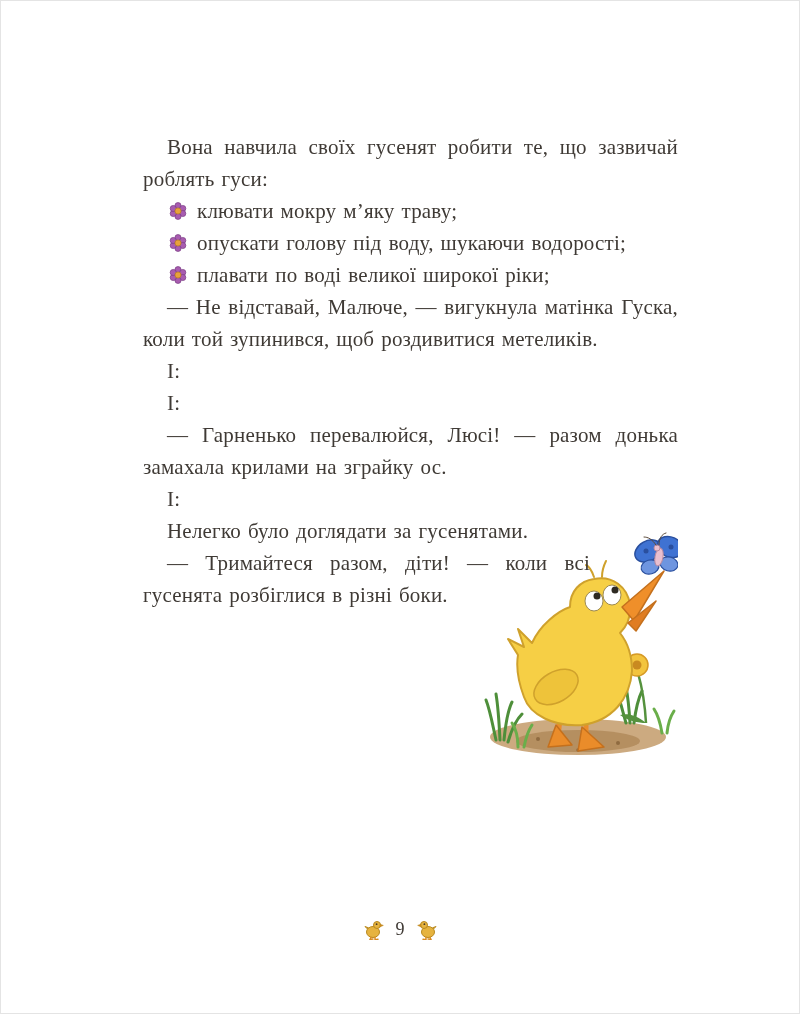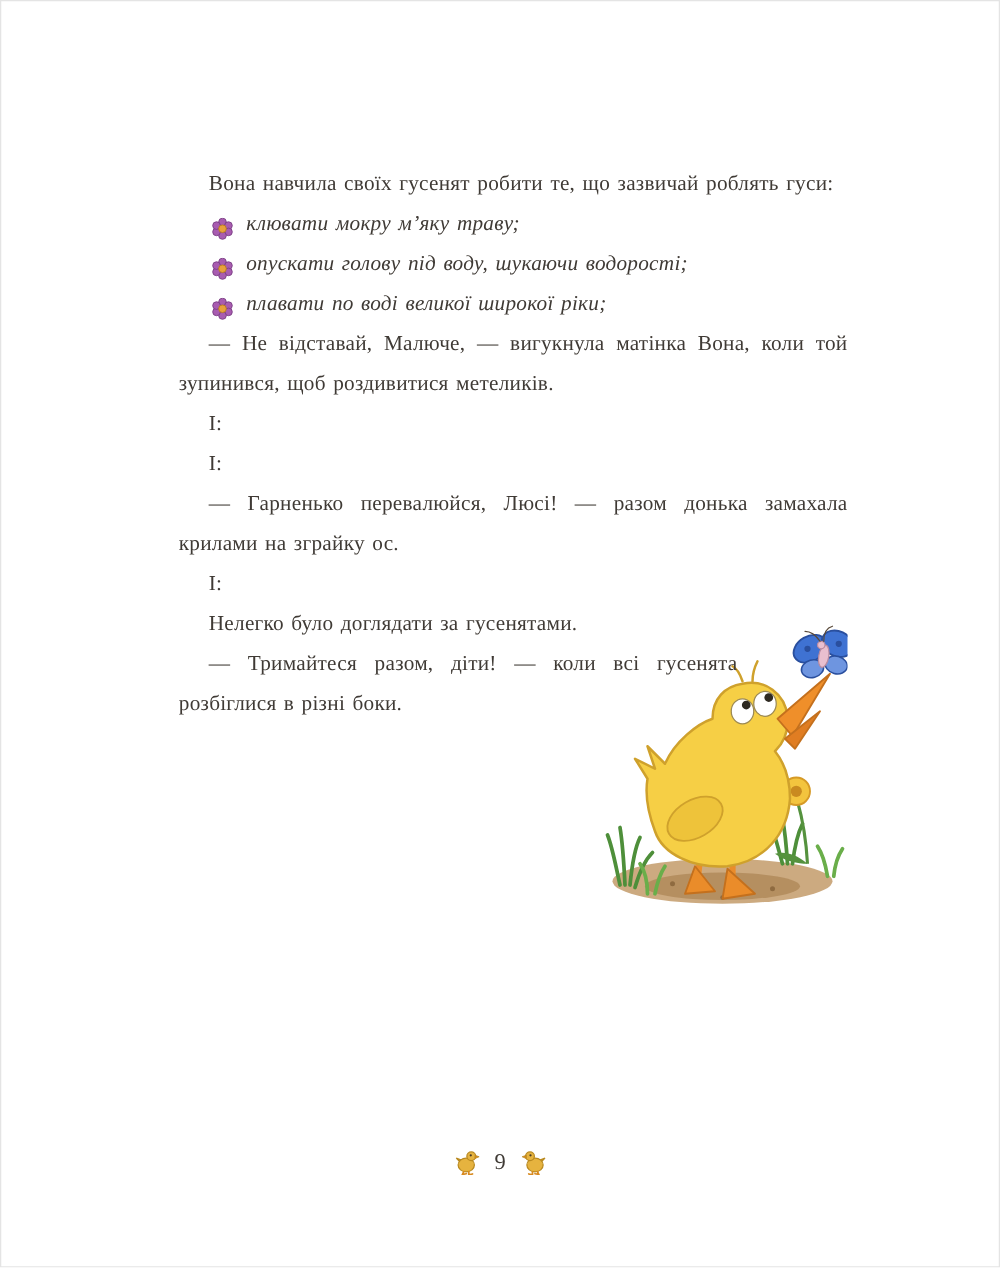--- a/index.html
+++ b/index.html
@@ -10,36 +10,35 @@
     box-sizing:border-box;
     border:1px solid #e4e4e4;
     overflow:hidden;
     font-family:"Liberation Serif","DejaVu Serif",serif;
     color:#3f3a35;
   }
   .text-block {
     position:absolute;
     left:142px; top:130px;
     width:535px;
-    font-size:17px;
+    font-size:21px;
     line-height:32px;
     letter-spacing:0.2px;
     word-spacing:1.5px;
   }
   .text-block p {
     margin:0;
     text-indent:24px;
     text-align:justify;
   }
   .bullet-list { margin:0; }
   .list-item {
     display:flex;
-    align-items:center;
+    align-items:flex-start;
     padding-left:26px;
-    font-style:italic;
   }
   .list-item .flower {
     flex:0 0 18px;
     width:18px; height:18px;
     margin-top:7px;
     margin-right:10px;
   }
   .list-item .li-text { flex:1; text-align:left; }
   .illu {
     float:right;
@@ -108,21 +107,21 @@
         <span class="li-text">опускати голову під воду, шукаючи водорості;</span>
       </div>
       <div class="list-item">
         <svg class="flower">
             <use href="#flower-bullet"></use>
           </svg>
         <span class="li-text">плавати по воді великої широкої ріки;</span>
       </div>
     </div>
 
-    <p>— Не відставай, Малюче, — вигукнула матінка Вона, коли той зупинився, щоб роздивитися метеликів.</p>
+    <p>— Не відставай, Малюче, — вигукнула матінка Гуска, коли той зупинився, щоб роздивитися метеликів.</p>
     <p>І:</p>
     <p>І:</p>
     <p>— Гарненько перевалюйся, Люсі! — разом донька замахала крилами на зграйку ос.</p>
     <p>І:</p>
 
     <div class="illu">
       <svg viewBox="0 0 200 250">
 
         <g>
           <ellipse cx="100" cy="222" rx="88" ry="18" fill="#c7a172" opacity="0.9"></ellipse>

